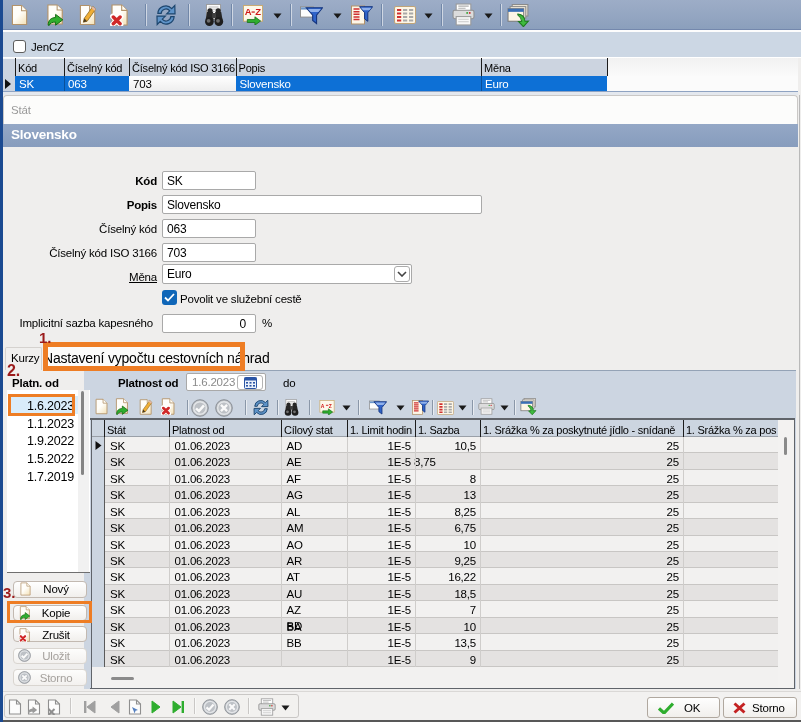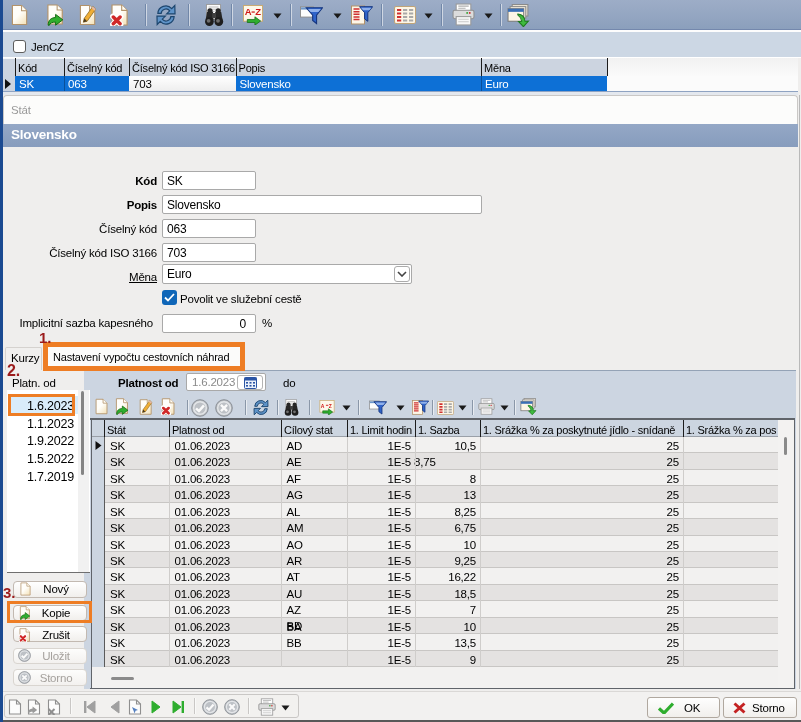--- a/index.html
+++ b/index.html
@@ -199,23 +199,23 @@
 <div class="" style="left:162px;top:290px;width:15px;height:15px;background:#0f66b8;border-radius:3px"></div>
 <svg style="position:absolute;left:164px;top:293px" width="11" height="9" viewBox="0 0 11 9">
       <path d="M1 4.5 L4 7.5 L10 1" fill="none" stroke="#fff" stroke-width="1.8"></path>
     </svg>
 <div class="t" style="left:180px;top:293px;">Povolit ve služební cestě</div>
 <div class="" style="left:162px;top:314px;width:94px;height:19px;background:#fff;border:1px solid #a9a9a9;border-radius:2px;padding:2px 0 0 4px;font-size:12px;padding-right:9px;text-align:right">0</div>
 <div class="t" style="left:262px;top:317px;">%</div>
 <div class="" style="left:5px;top:347px;width:37px;height:23px;background:#f0efee;border:1px solid #d5d2cf;border-bottom:none;border-radius:2px 2px 0 0"></div>
 <div class="t" style="left:11px;top:352px;font-size:11.5px">Kurzy</div>
 <div class="" style="left:48px;top:347px;width:192px;height:19px;background:#fbfbfa"></div>
-<div class="t" style="left:53px;top:351px;font-size:11px">Nastavení vypočtu cestovních náhrad</div>
+<div class="t" style="left:43px;top:351px;font-size:14px">Nastavení vypočtu cestovních náhrad</div>
 <div class="" style="left:84px;top:370px;width:712px;height:319px;background:#ccd5e1;border-top:1px solid #94a3b6"></div>
-<div class="t" style="left:12px;top:377px;font-weight:normal">Platn. od</div>
+<div class="t" style="left:12px;top:377px;font-weight:bold">Platn. od</div>
 <div class="" style="left:7px;top:390px;width:83px;height:183px;background:#fff;border-bottom:1px solid #6f6f6f"></div>
 <div class="" style="left:78px;top:390px;width:11px;height:182px;background:#f1f1f1"></div>
 <div class="" style="left:81px;top:391px;width:3px;height:84px;background:#848484;border-radius:2px"></div>
 <div class="" style="left:8px;top:396px;width:70px;height:18px;background:#d9ecfa"></div>
 <div class="t" style="left:0px;top:400.0px;left:4px;width:70px;text-align:right;font-size:12.5px">1.6.2023</div>
 <div class="t" style="left:0px;top:417.7px;left:4px;width:70px;text-align:right;font-size:12.5px">1.1.2023</div>
 <div class="t" style="left:0px;top:435.4px;left:4px;width:70px;text-align:right;font-size:12.5px">1.9.2022</div>
 <div class="t" style="left:0px;top:453.1px;left:4px;width:70px;text-align:right;font-size:12.5px">1.5.2022</div>
 <div class="t" style="left:0px;top:470.8px;left:4px;width:70px;text-align:right;font-size:12.5px">1.7.2019</div>
 <div class="" style="left:13px;top:580.5px;width:74px;height:17px;background:linear-gradient(180deg,#ffffff,#f1efec);border:1px solid #c2b9b1;border-radius:4px"></div>

